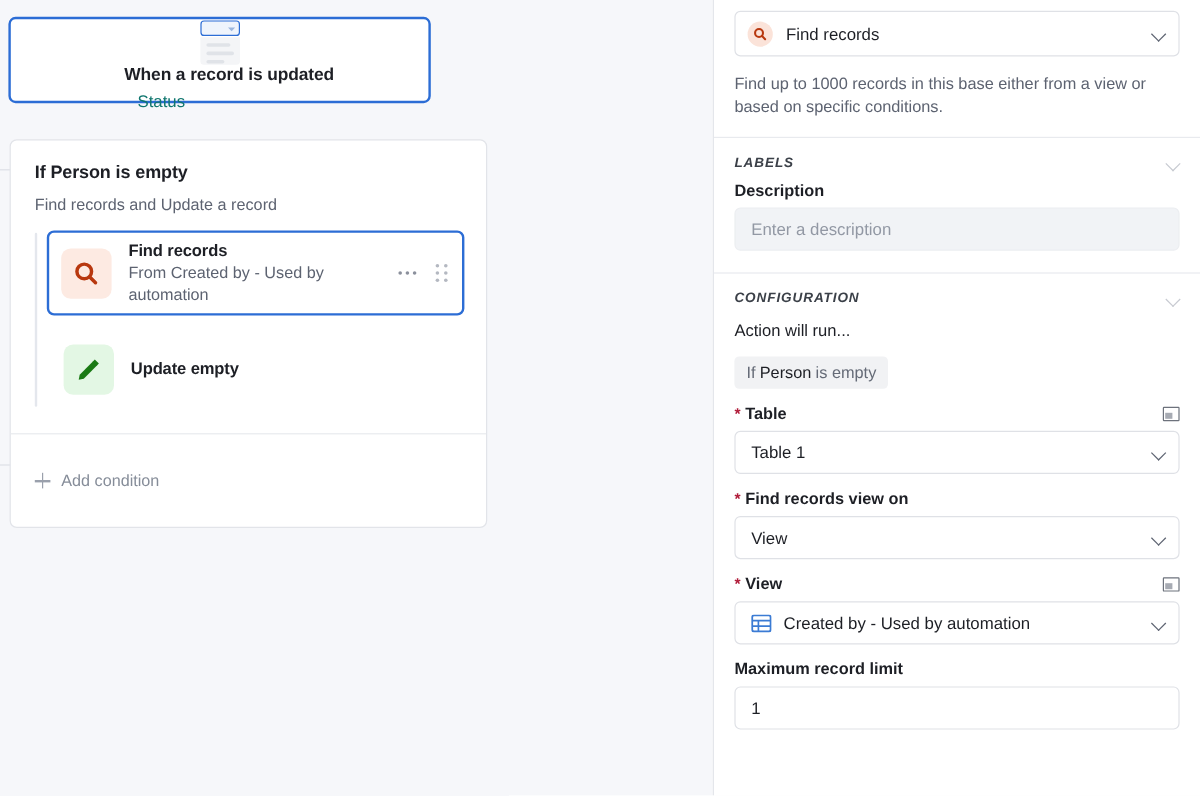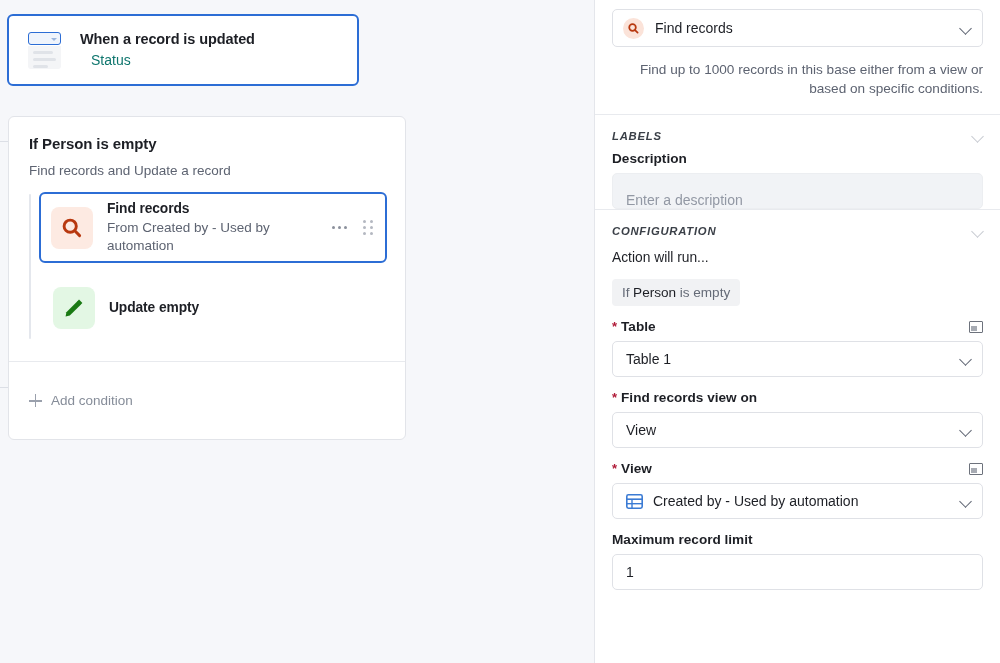--- a/index.html
+++ b/index.html
@@ -24,20 +24,21 @@
   .trigger-card {
     position: absolute;
     left: 7px; top: 14px;
     width: 352px; height: 72px;
     background: #ffffff;
     border: 2px solid #2c6dd5;
     border-radius: 6px;
     display: flex;
     align-items: center;
     padding-left: 16px;
+    flex-direction: column;
   }
   .trigger-icon {
     width: 38px; height: 38px;
     flex: none;
     position: relative;
     margin-right: 17px;
   }
   .trig-top {
     position: absolute; left: 3px; top: 1px;
     width: 33px; height: 13px;
@@ -194,21 +195,20 @@
     width: 8px; height: 8px;
     border-right: 1.5px solid #5d6371;
     border-bottom: 1.5px solid #5d6371;
     transform: rotate(45deg);
   }
   .chev.faint::after { border-color: #c7cad1; border-width: 1.3px; }
 
   .desc-text {
     font-size: 13.6px; color: #5d6371; line-height: 18.5px;
     margin: 14px 0 16px 0;
-    text-align: right;
   }
 
   .sec-header {
     display: flex; align-items: center; justify-content: space-between;
     padding-top: 15px;
   }
   .sec-header-title {
     font-size: 11.3px; font-weight: bold; color: #3b4048;
     letter-spacing: 0.75px;
     font-style: italic;
@@ -245,23 +245,24 @@
     background: #ffffff;
     font-size: 14px; color: #1d1f25;
   }
   .input-box .val { flex: 1 1 auto; }
 
   .desc-input {
     height: 36px;
     background: #f1f3f6;
     border: 1px solid #eceef1;
     border-radius: 5px;
-    display: flex; align-items: flex-end;
+    display: flex; align-items: center;
     padding: 0 13px;
     font-size: 14px; color: #9298a4;
+    margin-bottom: 18px;
   }
 
   .run-label { font-size: 13.8px; color: #1d1f25; margin: 13px 0 0 0; }
   .chip {
     display: inline-flex; align-items: center;
     background: #f1f2f4;
     border-radius: 4px;
     padding: 6px 10px;
     font-size: 13.6px; color: #656b77;
     margin-top: 14px;

